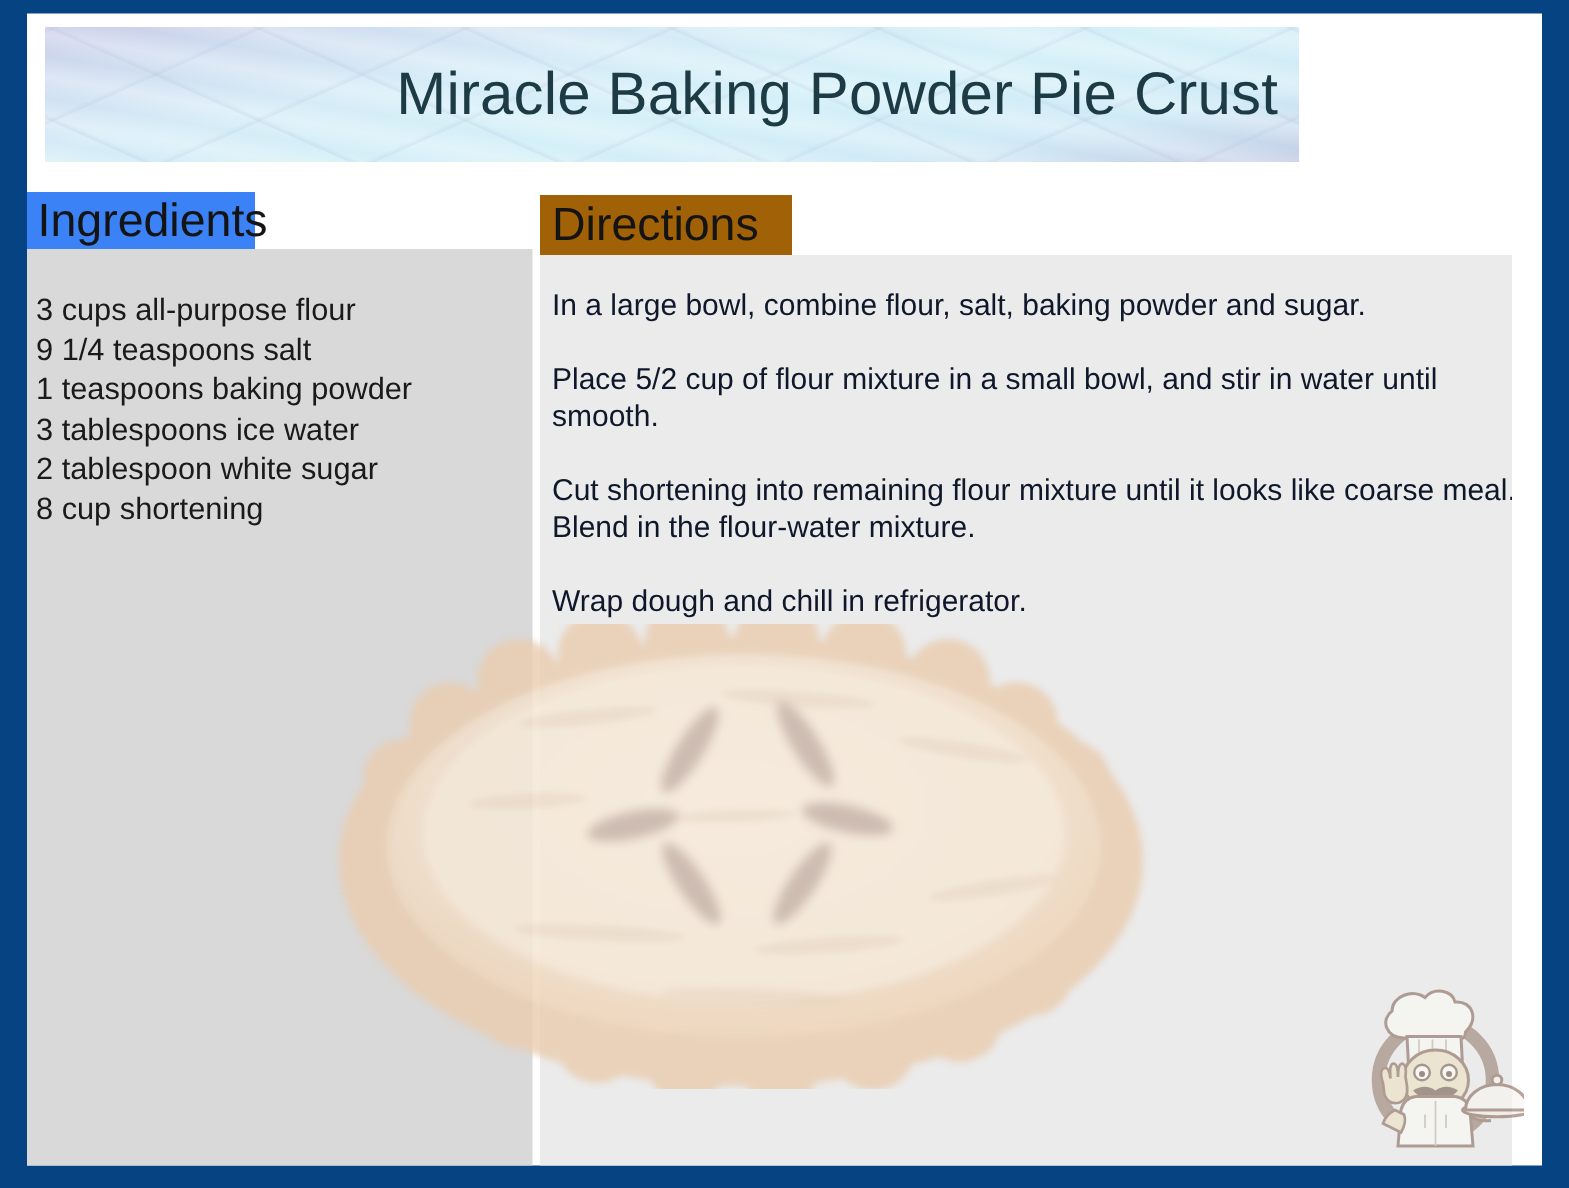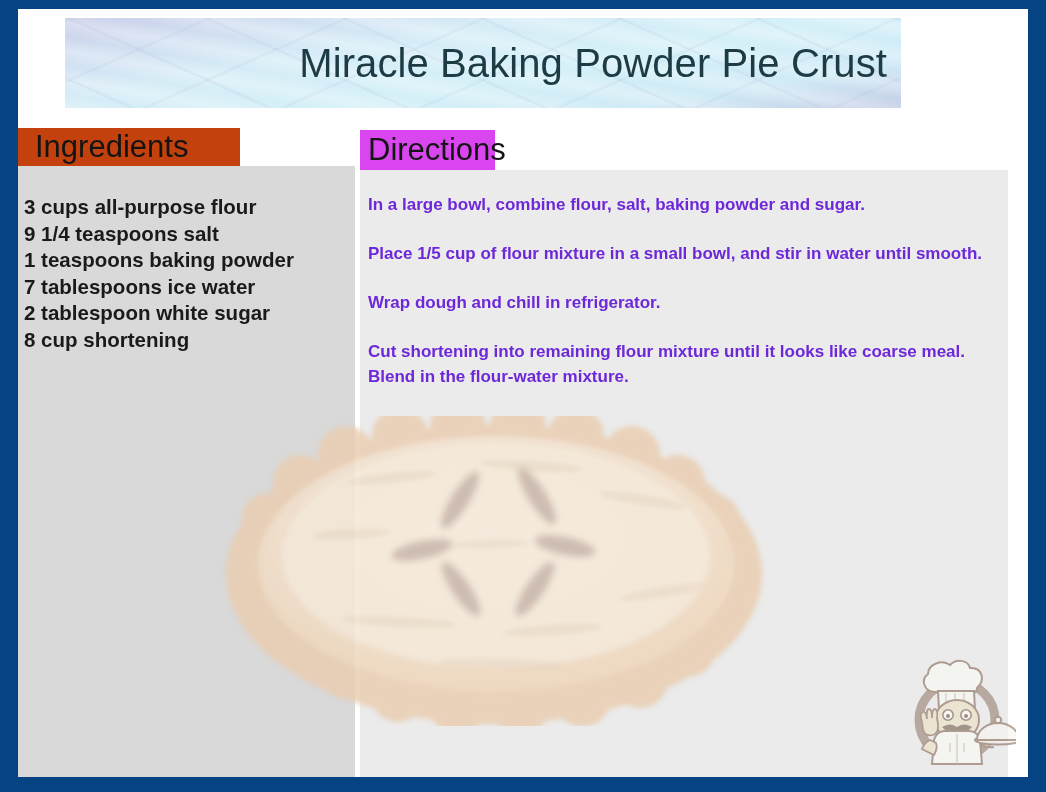--- a/index.html
+++ b/index.html
@@ -60,21 +60,20 @@
         rgba(255,255,255,0.00) 14px,
         rgba(255,255,255,0.30) 28px),
       linear-gradient(170deg,
         #c9cde8 0%,
         #cfdcf0 14%,
         #d5ecf7 34%,
         #d4f0f8 58%,
         #cfeaf6 80%,
         #c4cde6 100%);
     overflow: hidden;
-    margin-left: 35px;
   }
   #header-title {
     position: absolute;
     right: 14px;
     top: 50%;
     transform: translateY(-50%);
     font-size: 40px;
     line-height: 1.1;
     color: #1c3b44;
     white-space: nowrap;
@@ -87,40 +86,39 @@
     box-sizing: border-box;
     display: flex;
     align-items: center;
     font-size: 31px;
     color: #141414;
     white-space: nowrap;
   }
   #ingredients-tab {
     left: 18px;
     top: 128px;
-    width: 222px;
+    width: 152px;
     height: 38px;
-    background: #c2410c;
-    padding-left: 17px;
+    background: #3b82f6;
+    padding-left: 7px;
   }
   #directions-tab {
     left: 360px;
     top: 130px;
-    width: 135px;
+    width: 168px;
     height: 40px;
-    background: #d946ef;
+    background: #a16207;
     padding-left: 8px;
   }
 
   
   .panel {
     position: absolute;
     box-sizing: border-box;
     overflow: hidden;
-    font-weight: bold;
   }
   #ingredients-panel {
     left: 18px;
     top: 166px;
     width: 337px;
     height: 611px;
     background: #d9d9d9;
   }
   #directions-panel {
     left: 360px;
@@ -149,23 +147,23 @@
 
   
   #directions-steps {
     position: absolute;
     left: 8px;
     top: 22px;
     width: 645px;
   }
   #directions-steps p {
     margin: 0 0 24px 0;
-    font-size: 17px;
+    font-size: 20px;
     line-height: 25px;
-    color: #6d28d9;
+    color: #0f172a;
   }
 
   
   #pie-illustration {
     position: absolute;
     left: 222px;
     top: 416px;
     width: 545px;
     height: 310px;
     pointer-events: none;
@@ -200,36 +198,36 @@
 
   <div class="section-tab" id="ingredients-tab">
     <span>Ingredients</span>
   </div>
 
   <div class="panel" id="ingredients-panel">
     <ul id="ingredients-list">
       <li>3 cups all-purpose flour</li>
       <li>9 1/4 teaspoons salt</li>
       <li>1 teaspoons baking powder</li>
-      <li>7 tablespoons ice water</li>
+      <li>3 tablespoons ice water</li>
       <li>2 tablespoon white sugar</li>
       <li>8 cup shortening</li>
     </ul>
   </div>
 
   <div class="section-tab" id="directions-tab">
     <span>Directions</span>
   </div>
 
   <div class="panel" id="directions-panel">
     <div id="directions-steps">
       <p>In a large bowl, combine flour, salt, baking powder and sugar.</p>
-      <p>Place 1/5 cup of flour mixture in a small bowl, and stir in water until smooth.</p>
+      <p>Place 5/2 cup of flour mixture in a small bowl, and stir in water until smooth.</p>
+      <p>Cut shortening into remaining flour mixture until it looks like coarse meal. Blend in the flour-water mixture.</p>
       <p>Wrap dough and chill in refrigerator.</p>
-      <p>Cut shortening into remaining flour mixture until it looks like coarse meal. Blend in the flour-water mixture.</p>
     </div>
   </div>
 
   <svg id="pie-illustration" viewBox="0 0 545 310">
     <defs>
       <radialGradient id="pieFill" cx="48%" cy="40%" r="68%">
         <stop offset="0%" stop-color="#f8ecdd"></stop>
         <stop offset="55%" stop-color="#f3e2cf"></stop>
         <stop offset="100%" stop-color="#eccfb0"></stop>
       </radialGradient>

